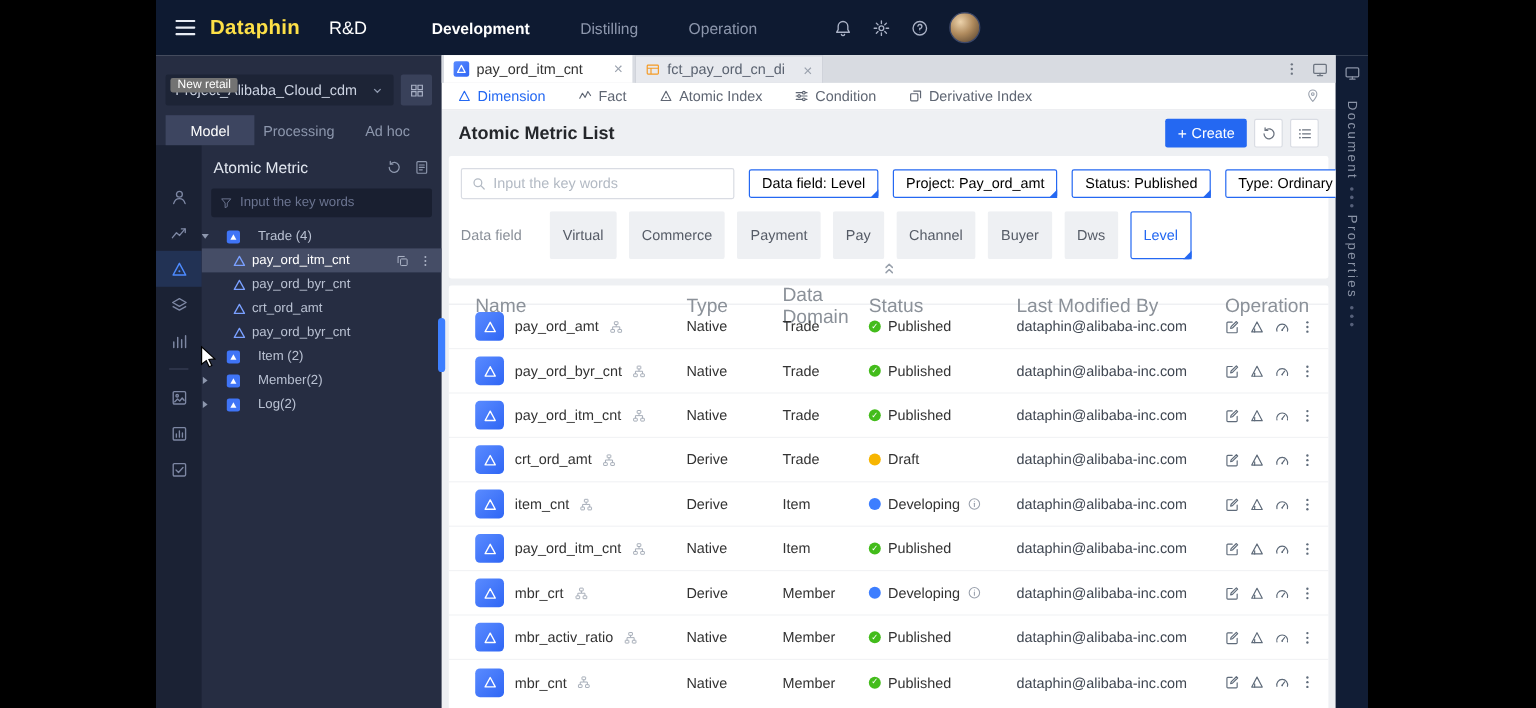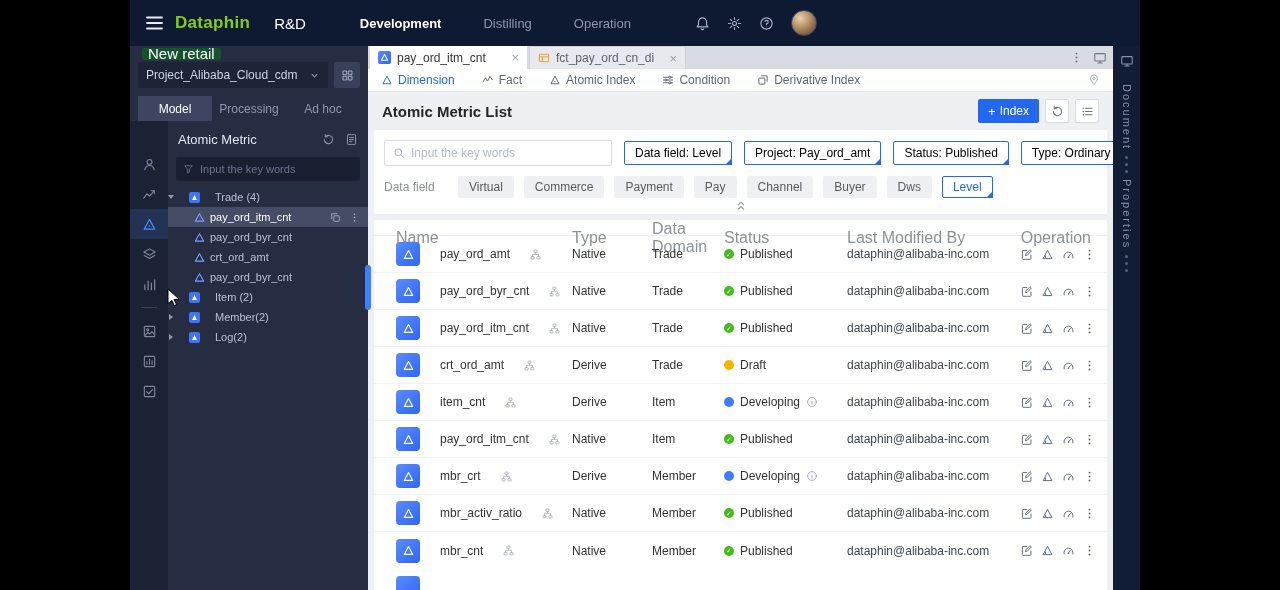--- a/index.html
+++ b/index.html
@@ -6,40 +6,40 @@
 html,body{background:#000}
 body{font-family:"Liberation Sans",sans-serif;-webkit-font-smoothing:antialiased}
 .stage{position:relative;width:1280px;height:590px;background:#000;overflow:hidden}
 .app{position:absolute;left:130px;top:0;width:1010px;height:590px;display:flex;flex-direction:column;background:#eef0f3;overflow:hidden}
 svg{display:block}
 input{border:none;outline:none;background:transparent;font-family:inherit}
 
 
 .topbar{height:46px;background:#0e1a31;display:flex;align-items:center;padding:0 18px 0 16px;flex:none}
 .burger{color:#e8ecf4;cursor:pointer}
-.brand{color:#84cc16;font-size:17px;font-weight:bold;margin-left:12px;letter-spacing:.3px}
+.brand{color:#fde047;font-size:17px;font-weight:bold;margin-left:12px;letter-spacing:.3px}
 .workspace{color:#fff;font-size:15px;font-weight:normal;margin-left:24px}
 .nav{display:flex;margin-left:54px;height:56px}
 .nav-item{color:#8d97ad;font-size:13px;margin-right:42px;display:flex;align-items:center;position:relative;cursor:pointer}
 .nav-item.active{color:#fff;font-weight:bold}
 .nav-item.active::after{content:"";position:absolute;left:-2px;right:-2px;bottom:0;height:3px;background:#fff}
 .top-search{margin-left:auto;width:258px;height:25px;background:#26324e;border:1px solid #3c486a;border-radius:2px;display:flex;align-items:center;padding:0 8px;gap:6px;color:#8d97ad}
 .top-search input{color:#c9d1e2;font-size:12px;width:100%}
 .top-search input::placeholder{color:#8d97ad}
 .top-icons{display:flex;align-items:center;gap:17px;margin-left:22px;color:#aab2c6}
 .top-icons>span{cursor:pointer}
 .avatar{width:26px;height:26px;border-radius:50%;background:radial-gradient(circle at 35% 30%,#ecd2ab 0%,#b08b5e 45%,#4c3a28 100%);border:1px solid #3c486a}
 
 
 .body-row{flex:1;display:flex;min-height:0}
 
 
 .sidebar{width:238px;background:#262d42;display:flex;flex-direction:column;flex:none;position:relative}
 .side-top{position:relative;padding:12px 8px 0 8px}
-.badge{position:absolute;top:2px;left:12px;background:#14532d;color:#fff;font-size:15px;line-height:12px;padding:0 6px;border-radius:2px;z-index:2}
+.badge{position:absolute;top:19px;left:12px;background:#737373;color:#fff;font-size:10px;line-height:12px;padding:0 6px;border-radius:2px;z-index:2}
 .project-row{display:flex;gap:6px;margin-top:4px}
 .project-select{flex:1;height:26px;background:#1d2436;border-radius:2px;display:flex;align-items:center;padding:0 8px;color:#ccd3e2;font-size:12px;cursor:pointer}
 .project-select .chev{margin-left:auto;color:#8d97ad}
 .square-btn{width:26px;height:26px;background:#39415a;border-radius:2px;display:flex;align-items:center;justify-content:center;color:#aab2c6;cursor:pointer}
 .side-tabs{display:flex;margin-top:8px}
 .side-tab{flex:1;height:25px;display:flex;align-items:center;justify-content:center;color:#8d97ad;font-size:12px;cursor:pointer}
 .side-tab.active{background:#3d4560;color:#fff}
 .side-body{flex:1;display:flex;min-height:0}
 .rail{width:38px;background:#1b2234;display:flex;flex-direction:column;align-items:center;padding-top:28px;flex:none}
 .rail-item{width:38px;height:30px;display:flex;align-items:center;justify-content:center;color:#7d87a3;cursor:pointer}
@@ -90,31 +90,31 @@
 
 .filter-card{background:#fff;border-radius:2px;padding:10px 10px 0;flex:none}
 .filter-row1{display:flex;align-items:center;gap:12px}
 .f-search{width:228px;height:26px;border:1px solid #d9dce3;border-radius:2px;display:flex;align-items:center;padding:0 8px;gap:6px;color:#b3bac4;flex:none}
 .f-search input{font-size:12px;color:#333;width:100%}
 .f-search input::placeholder{color:#b3bac4}
 .chip{position:relative;height:24px;border:1px solid #2468f2;border-radius:2px;color:#000000;font-size:12px;display:inline-flex;align-items:center;padding:0 10px;background:#fff;cursor:pointer;white-space:nowrap}
 .chip::after,.opt.selected::after{content:"";position:absolute;right:-1px;bottom:-1px;width:0;height:0;border-style:solid;border-width:0 0 7px 7px;border-color:transparent transparent #2468f2 transparent}
 .filter-row2{display:flex;align-items:center;margin-top:10px}
 .df-label{width:74px;font-size:12px;color:#8a9099;flex:none}
-.opt{position:relative;height:22px;padding:0 10px;background:#eef0f3;border-radius:2px;font-size:12px;color:#555b66;display:inline-flex;align-items:center;margin-right:10px;cursor:pointer;border:1px solid transparent}
+.opt{position:relative;height:40px;padding:0 10px;background:#eef0f3;border-radius:2px;font-size:12px;color:#555b66;display:inline-flex;align-items:center;margin-right:10px;cursor:pointer;border:1px solid transparent}
 .opt.selected{background:#fff;border-color:#2468f2;color:#2468f2}
 .collapse-ctrl{display:flex;justify-content:center;padding:2px 0 3px;color:#98a0ab;cursor:pointer}
 
 .table-card{background:#fff;border-radius:2px;margin-top:6px;flex:none}
 .t-head,.t-row{display:grid;grid-template-columns:176px 80px 72px 123px 173px 1fr;align-items:center;padding:0 16px 0 22px}
 .t-head{height:16px;font-size:16px;color:#8b9199;border-bottom:1px solid #ebedf0}
 .t-head .h-op{text-align:right}
 .t-row{height:37px;border-bottom:1px solid #f2f3f5;font-size:12px;color:#333}
 .t-row:last-child{border-bottom:none}
-.name-cell{display:flex;align-items:center;gap:20px;min-width:0}
+.name-cell{display:flex;align-items:center;gap:9px;min-width:0}
 .m-icon{width:24px;height:24px;border-radius:4px;background:linear-gradient(135deg,#5a8bff,#2f66f5);display:flex;align-items:center;justify-content:center;flex:none}
 .r-name{white-space:nowrap;cursor:pointer}
 .r-share{color:#a6adb8;display:flex}
 .status-cell{display:flex;align-items:center;gap:6px}
 .dot{width:10px;height:10px;border-radius:50%;display:flex;align-items:center;justify-content:center;flex:none}
 .dot::after{content:"✓";color:#fff;font-size:7px;line-height:1}
 .dot.plain::after{content:""}
 .info{color:#9aa1ad;display:flex;cursor:pointer}
 .r-email{color:#3f4651;white-space:nowrap}
 .ops{display:flex;justify-content:flex-end;align-items:center;gap:8px;color:#5f6b7a}
@@ -449,21 +449,21 @@
               </svg>
           </span>
         </div>
 
         <div class="content">
           <div class="title-row">
             <span class="page-title">Atomic Metric List</span>
             <span class="title-actions">
               <button class="btn-create">
                   <span class="plus">+</span>
-                  <span>Index</span>
+                  <span>Create</span>
                 </button>
               <span class="icon-btn">
                   <svg width="13" height="13" viewBox="0 0 16 16" fill="none" stroke="currentColor" stroke-width="1.3" stroke-linecap="round">
                     <path d="M2.9 8a5.1 5.1 0 1 0 1.5-3.6"></path>
                     <path d="M4 1.9v2.7h2.7"></path>
                   </svg>
                 </span>
               <span class="icon-btn">
                   <svg width="13" height="13" viewBox="0 0 16 16" fill="none" stroke="currentColor" stroke-width="1.3" stroke-linecap="round">
                     <path d="M5.5 4h8M5.5 8h8M5.5 12h8"></path>

